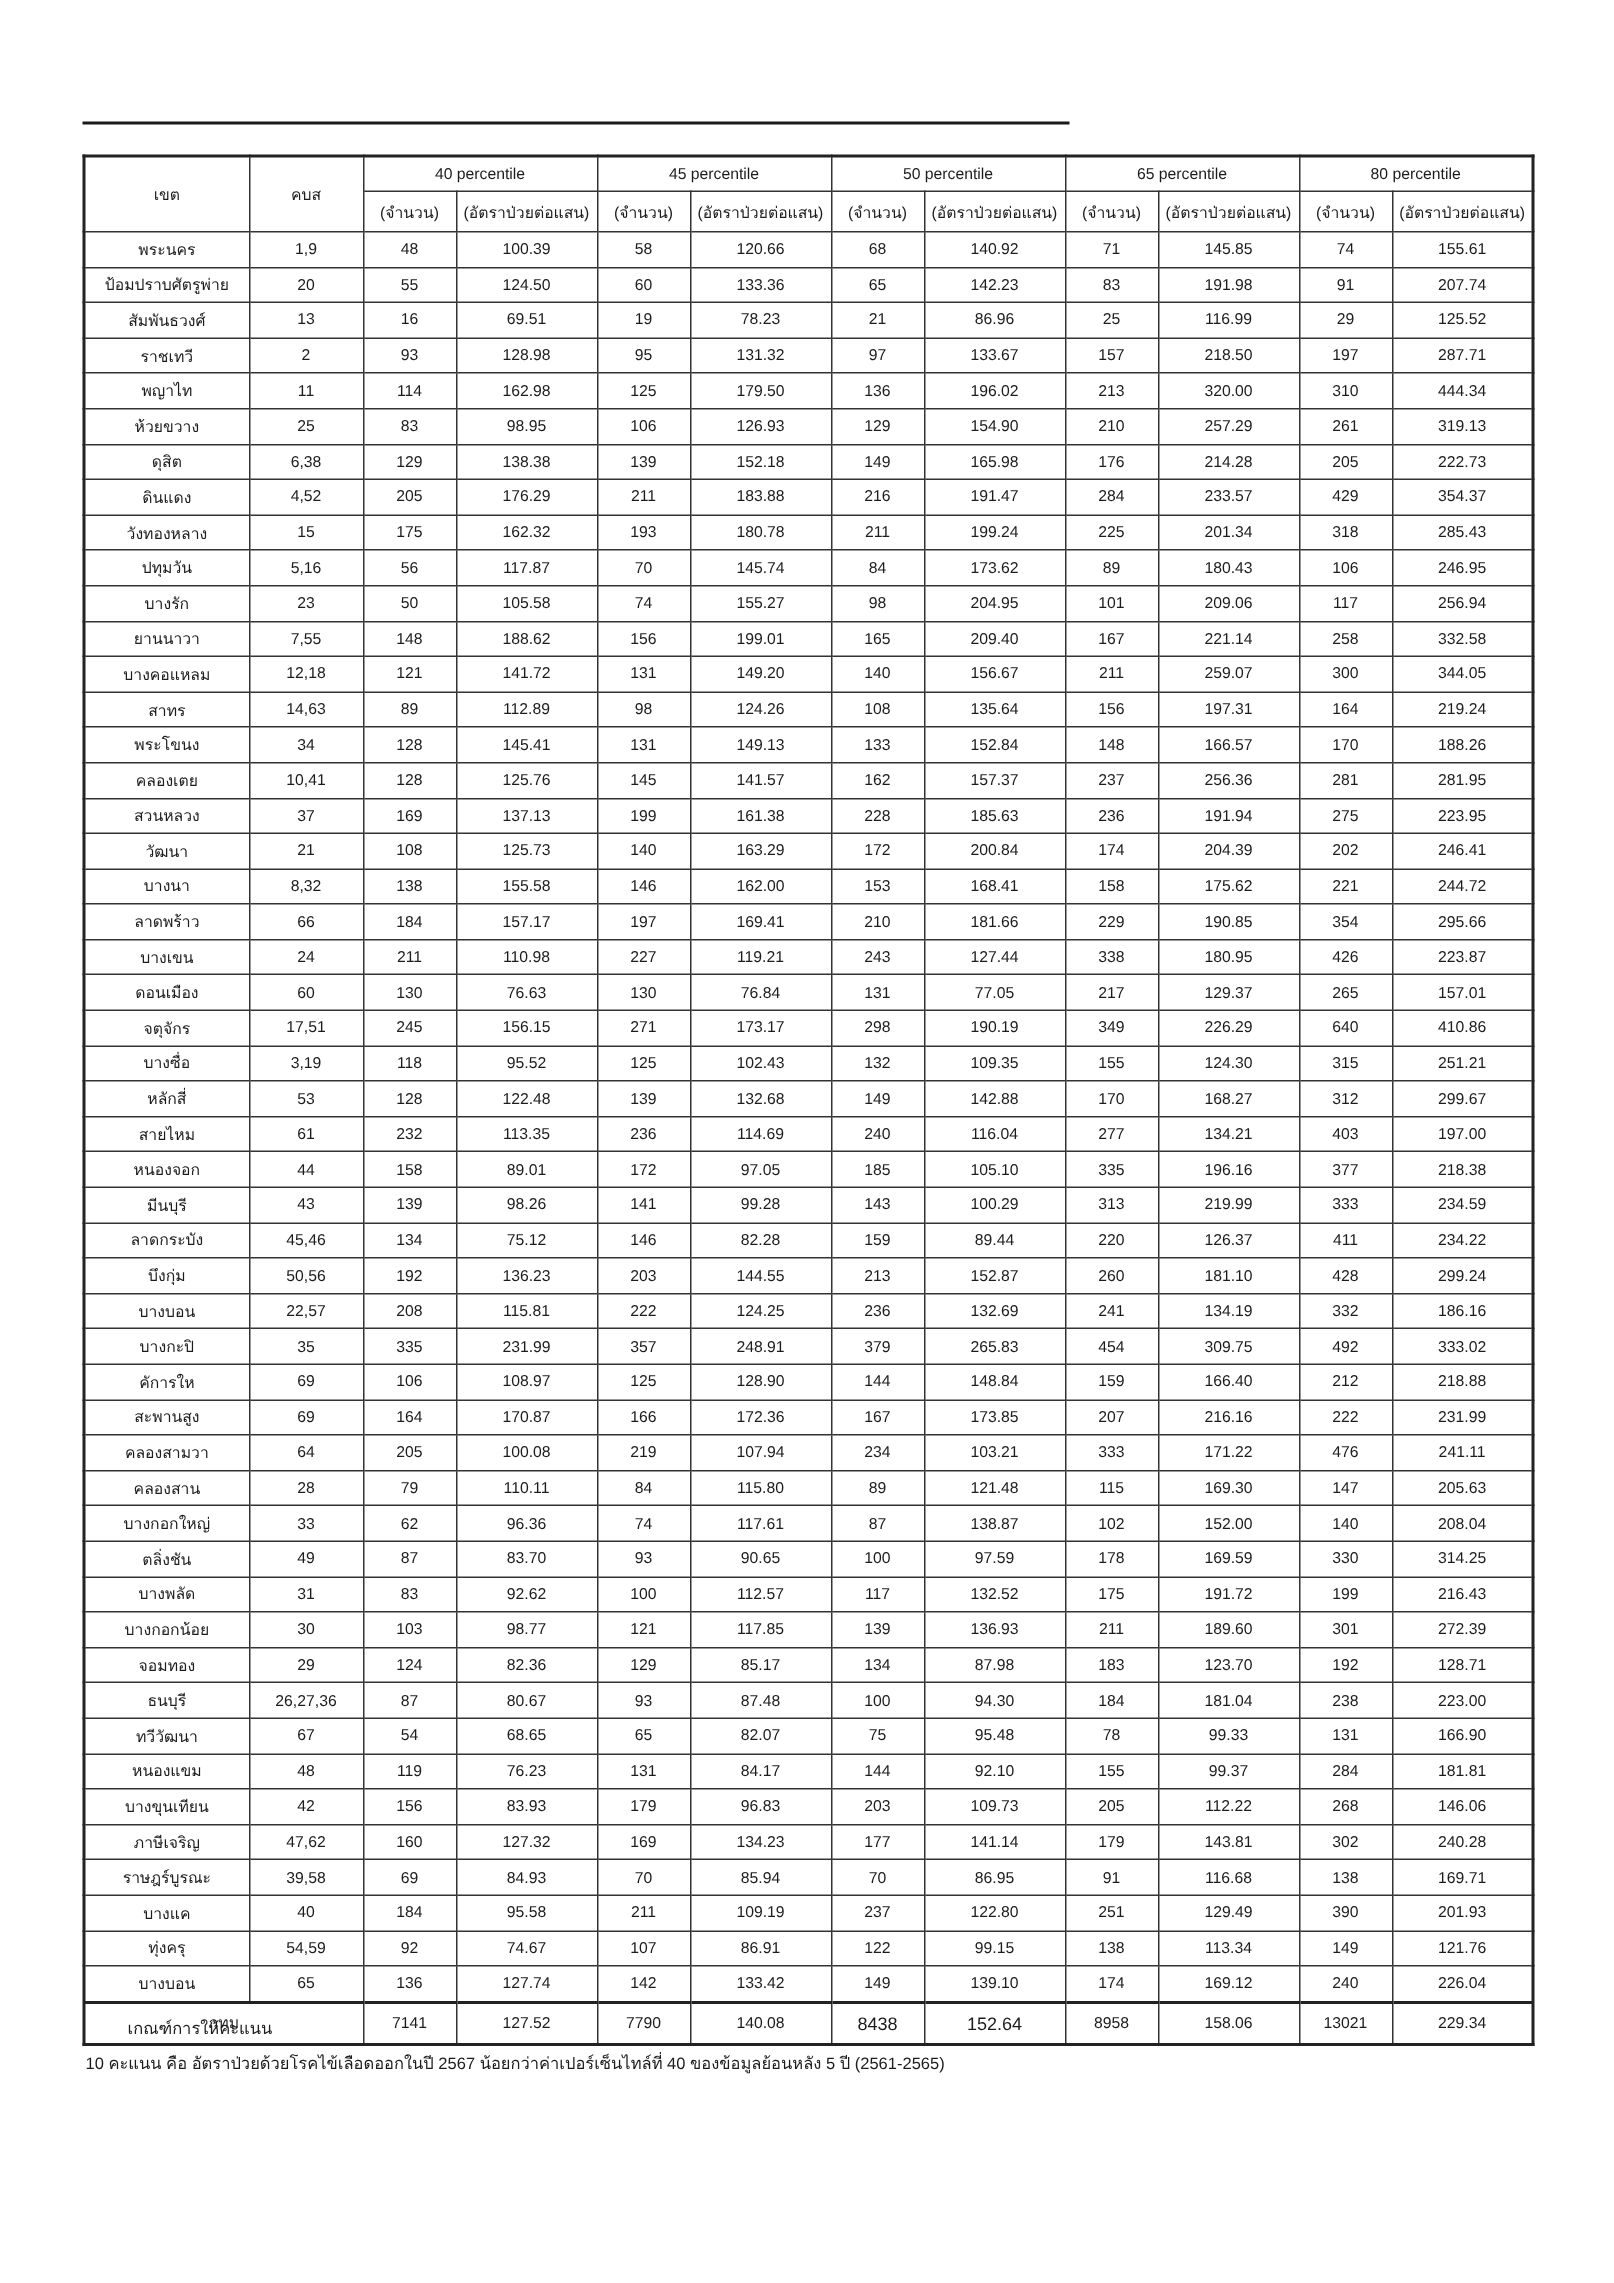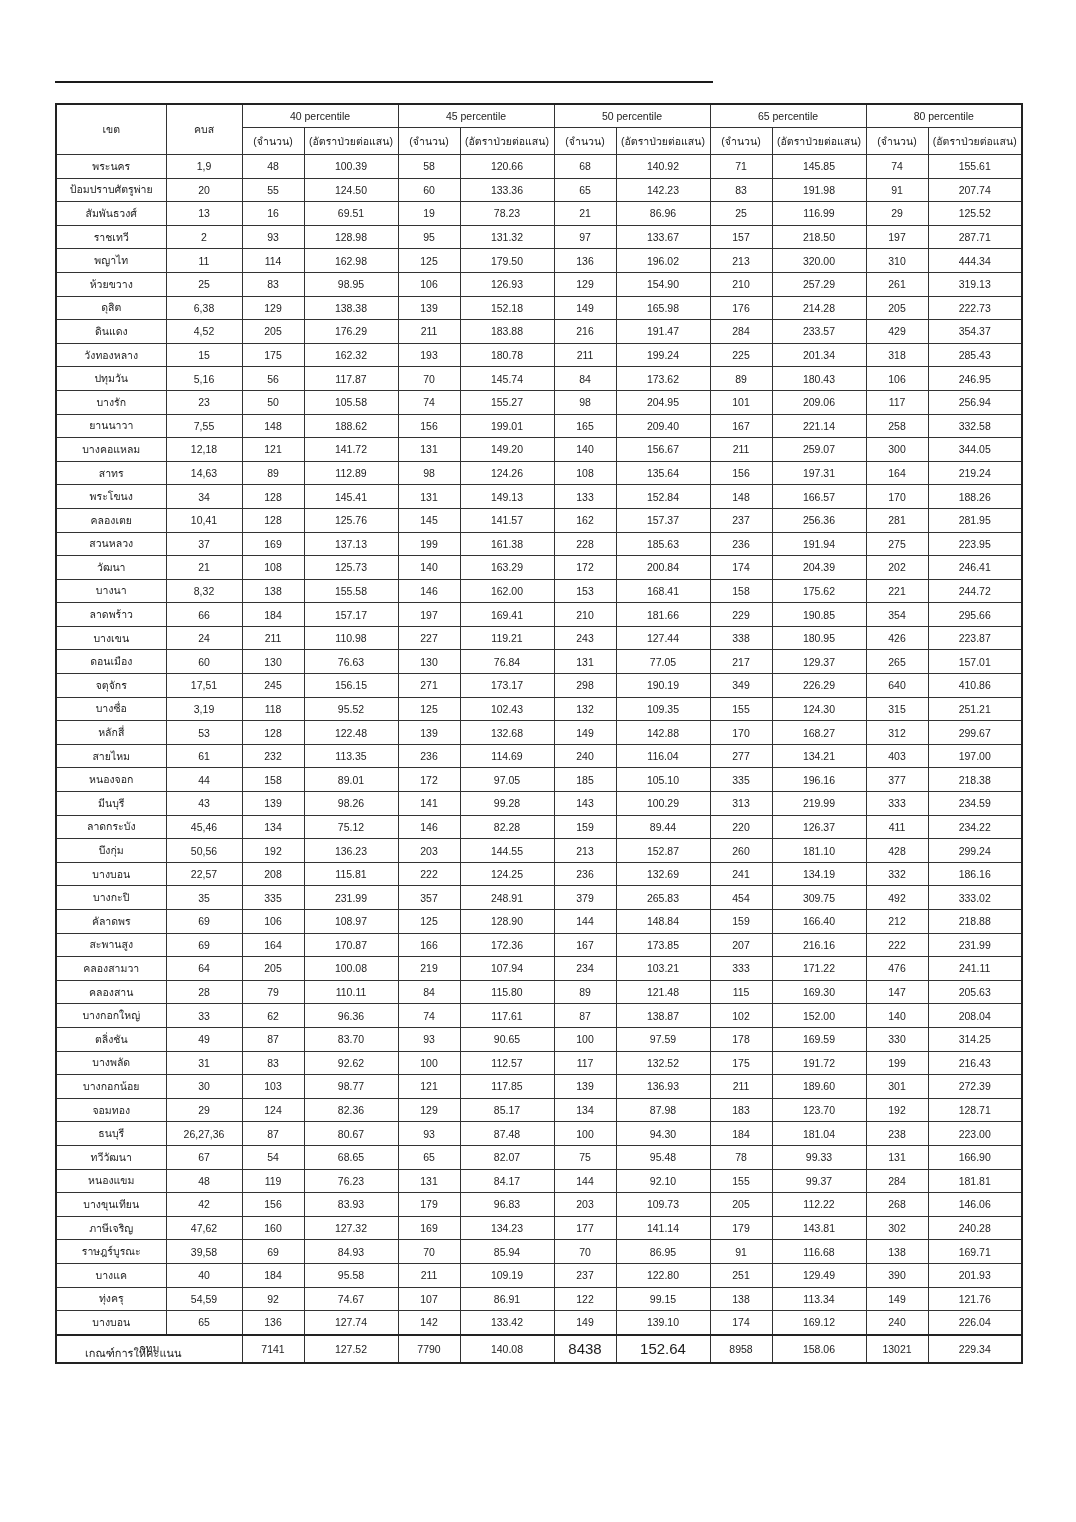--- a/index.html
+++ b/index.html
@@ -36,21 +36,21 @@
     font-weight:normal;
     height:22.6px;
     white-space:nowrap;
     overflow:hidden;
     color:#1c1c1c;
   }
   table.main thead th{height:22px;}
   table.main thead tr.sub th{height:26px;}
   table.main td.district{text-align:center;}
   table.main tr.total td{height:26px;border-top:2px solid #222;margin-top:24px;}
-  table.main tr.total td.big{font-size:15px;}
+  table.main tr.total td.big{font-size:12px;}
   .notes{
     position:absolute;
     left:57px;
     top:1342px;
     width:980px;
     font-size:11px;
     line-height:22.5px;
   }
   .notes .notes-title{margin-left:28px;}
   .notes .note-line{margin:0;}
@@ -543,21 +543,21 @@
           <td>357</td>
           <td>248.91</td>
           <td>379</td>
           <td>265.83</td>
           <td>454</td>
           <td>309.75</td>
           <td>492</td>
           <td>333.02</td>
         </tr>
         <tr>
-          <td class="district">คัลาดพร</td>
+          <td class="district">คัการให</td>
           <td>69</td>
           <td>106</td>
           <td>108.97</td>
           <td>125</td>
           <td>128.90</td>
           <td>144</td>
           <td>148.84</td>
           <td>159</td>
           <td>166.40</td>
           <td>212</td>
@@ -812,15 +812,16 @@
           <td>8958</td>
           <td>158.06</td>
           <td>13021</td>
           <td>229.34</td>
         </tr>
       </tbody>
   </table>
 
   <div class="notes">
     <div class="notes-title">เกณฑ์การให้คะแนน</div>
+    <p class="note-line">10 คะแนน คือ อัตราป่วยด้วยโรคไข้เลือดออกในปี 2567 น้อยกว่าค่าเปอร์เซ็นไทล์ที่ 40 ของข้อมูลย้อนหลัง 5 ปี (2561-2565)</p>
   </div>
 
 </div>
 
 </body></html>

